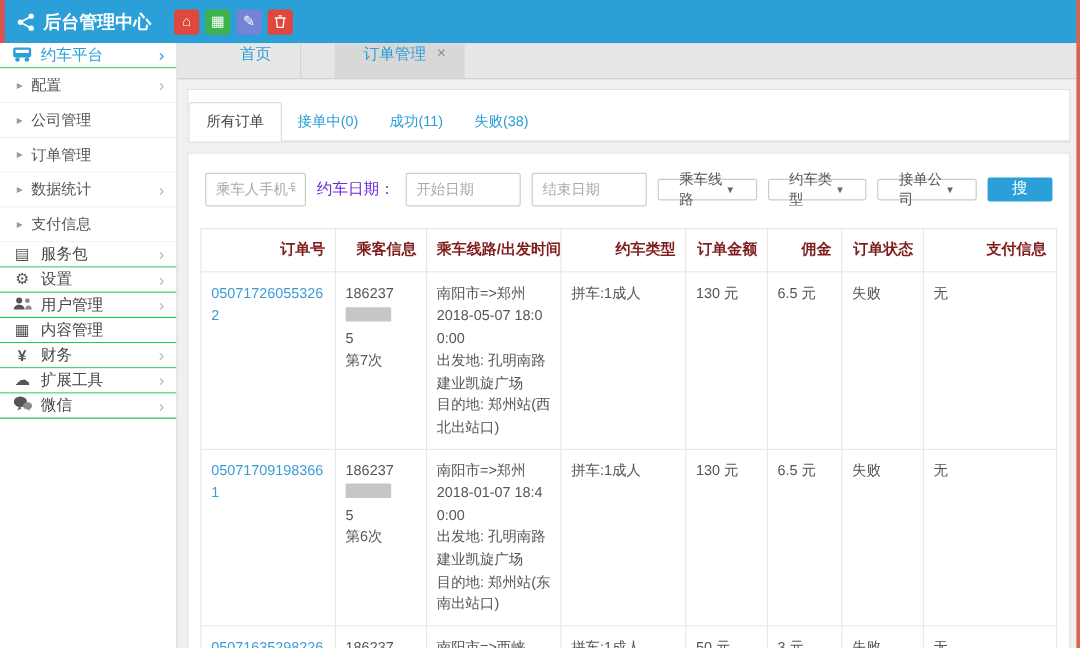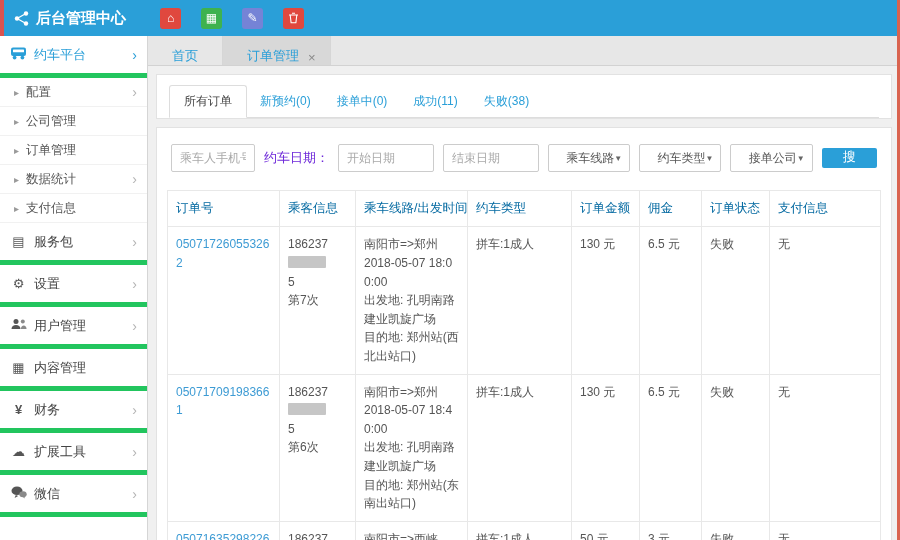--- a/index.html
+++ b/index.html
@@ -5,96 +5,96 @@
   * { box-sizing: border-box; margin: 0; padding: 0; }
   html,body { width: 900px; height: 540px; overflow: hidden; }
   body {
     font-family: "Liberation Sans", "DejaVu Sans", sans-serif;
     font-size: 12px; color: #555; background: #f0f0f0; position: relative;
   }
 
   
   .header {
     position: absolute; top: 0; left: 0; right: 0; height: 36px;
-    background: #2a9fd8; display: flex; align-items: center; padding-left: 14px; gap: 20px;
+    background: #2a9fd8; display: flex; align-items: center; padding-left: 14px; gap: 5px;
   }
   .edge-red-left { position: absolute; left: 0; top: 0; width: 4px; height: 36px; background: #d9534f; }
   .edge-red-right { position: absolute; right: 0; top: 0; width: 3px; height: 540px; background: #d9634f; z-index: 50; }
   .logo { display: flex; align-items: center; gap: 7px; color: #fff; font-size: 15px; font-weight: bold; margin-right: 14px; }
   .hbtn {
     width: 21px; height: 21px; border-radius: 3px; border: none; cursor: pointer;
     display: flex; align-items: center; justify-content: center; color: #fff; font-size: 12px; line-height: 1;
   }
   .hbtn.red { background: #e0483e; }
   .hbtn.green { background: #3eb24f; }
   .hbtn.purple { background: #7583d6; }
 
   
   .sidebar {
     position: absolute; top: 36px; left: 0; width: 148px; bottom: 0;
     background: #fff; border-right: 1px solid #d5d5d5; overflow: hidden;
   }
   .side-item {
     display: flex; align-items: center; gap: 7px; padding: 0 10px;
-    height: 42px; border-bottom: 5px solid #22c55e; font-size: 13px; color: #444; cursor: pointer; background: #fff;
+    height: 21px; border-bottom: 1px solid #22c55e; font-size: 13px; color: #444; cursor: pointer; background: #fff;
   }
   .side-item .lbl { flex: 1; }
   .side-item .chev { color: #b5b5b5; font-size: 14px; }
   .side-item.active { color: #2a9fd8; }
   .side-item.active .chev { color: #2a9fd8; }
   .side-sub {
     height: 29px; padding-left: 14px; font-size: 12.5px; color: #555; border-bottom: 1px solid #f1f1f1;
   }
   .side-sub .tri { color: #9a9a9a; font-size: 10px; }
   .ico { width: 17px; text-align: center; color: #555; font-size: 13px; flex: 0 0 auto; }
 
   
   .main { position: absolute; left: 148px; top: 36px; right: 0; bottom: 0; overflow: hidden; }
   .tabbar { height: 30px; background: #e7e7e7; border-bottom: 1px solid #d2d2d2; display: flex; align-items: stretch; }
-  .tab { padding: 0 24px; display: flex; align-items: flex-end; color: #2a9fd8; font-size: 13px; cursor: pointer; border-right: 1px solid #d6d6d6; }
+  .tab { padding: 0 24px; display: flex; align-items: flex-start; color: #2a9fd8; font-size: 13px; cursor: pointer; border-right: 1px solid #d6d6d6; margin-left: 28px; }
   .tab.active { background: #d8d8d8; padding-right: 14px; }
   .tab .close { margin-left: 9px; color: #8a8a8a; font-size: 13px; cursor: pointer; }
 
   .content { padding: 8px; }
   .panel { background: #fff; border: 1px solid #e2e2e2; }
-  .panel-tabs { padding: 10px 12px 0; }
+  .panel-tabs { padding: 10px 0 0; }
   .ftabs { display: flex; align-items: flex-end; border-bottom: 1px solid #ddd; }
   .ftab-active {
     border: 1px solid #ddd; border-bottom: 1px solid #fff; margin-bottom: -1px;
     padding: 7px 14px; background: #fff; color: #444; border-radius: 3px 3px 0 0; cursor: pointer;
   }
   .ftab-link { padding: 7px 13px; color: #2a9fd8; cursor: pointer; }
 
   .panel-main { margin-top: 8px; padding: 14px 10px 10px; }
   .filter-row { display: flex; align-items: center; gap: 9px; margin: 2px 4px 18px; flex-wrap: nowrap; }
   input.text {
     height: 28px; border: 1px solid #ccc; border-radius: 2px; padding: 0 8px;
     font-size: 12px; color: #555; background: #fff; font-family: inherit;
   }
   input.text::placeholder { color: #a9a9a9; }
   .in-phone { width: 84px; }
   .in-date { width: 96px; }
   .date-label { color: #6d28d9; font-size: 13px; white-space: nowrap; }
   .select {
-    height: 28px; width: 90px; border: 1px solid #ccc; border-radius: 2px; background: #fff;
-    display: flex; align-items: center; justify-content: flex-end; padding: 0 7px; color: #555; cursor: pointer;
+    height: 18px; width: 90px; border: 1px solid #ccc; border-radius: 2px; background: #fff;
+    display: flex; align-items: center; justify-content: space-between; padding: 0 17px; color: #555; cursor: pointer;
   }
   .select .arrow { font-size: 8px; color: #666; }
   .btn-search {
     height: 20px; background: #2a9fd8; color: #fff; border: none; border-radius: 2px;
     padding: 0 16px; font-size: 13px; cursor: pointer; font-family: inherit;
   }
 
   
   table { width: 100%; border-collapse: collapse; table-layout: fixed; }
   th, td {
     border: 1px solid #e8e8e8; padding: 8px; text-align: left; vertical-align: top;
     font-size: 12px; line-height: 1.55; word-break: break-all;
   }
-  th { color: #0369a1; font-weight: normal; font-size: 12.5px; white-space: nowrap; }
+  th { color: #7f1d1d; font-weight: bold; font-size: 12.5px; white-space: nowrap; text-align: right; }
   td { color: #555; }
   .order-link { color: #3d9bd4; cursor: pointer; }
   .mask { display: inline-block; width: 38px; height: 12px; background: #c6c6c6; vertical-align: -1px; border-radius: 1px; }
 </style>
 </head>
 <body>
 
 <div class="header">
   <div class="edge-red-left"></div>
   <div class="logo">
@@ -220,21 +220,20 @@
       <span>订单管理</span>
       <span class="close">×</span>
     </div>
   </div>
 
   <div class="content">
 
     <div class="panel panel-tabs">
       <div class="ftabs">
         <span class="ftab-active">所有订单</span>
-        <span class="ftab-link">新预约(0)</span>
         <span class="ftab-link">接单中(0)</span>
         <span class="ftab-link">成功(11)</span>
         <span class="ftab-link">失败(38)</span>
       </div>
     </div>
 
     <div class="panel panel-main">
       <div class="filter-row">
         <input class="text in-phone" placeholder="乘车人手机号" style="">
         <span class="date-label">约车日期：</span>
@@ -302,21 +301,21 @@
 
           <tr>
             <td><span class="order-link">050717091983661</span></td>
             <td>
               <div><span>186237</span><span class="mask"></span></div>
               <div>5</div>
               <div>第6次</div>
             </td>
             <td>
               <div>南阳市=&gt;郑州</div>
-              <div>2018-05-07 18:40:00</div>
+              <div>2018-01-07 18:40:00</div>
               <div>出发地: 孔明南路建业凯旋广场</div>
               <div>目的地: 郑州站(东南出站口)</div>
             </td>
             <td>拼车:1成人</td>
             <td>130 元</td>
             <td>6.5 元</td>
             <td>失败</td>
             <td>无</td>
           </tr>
 

